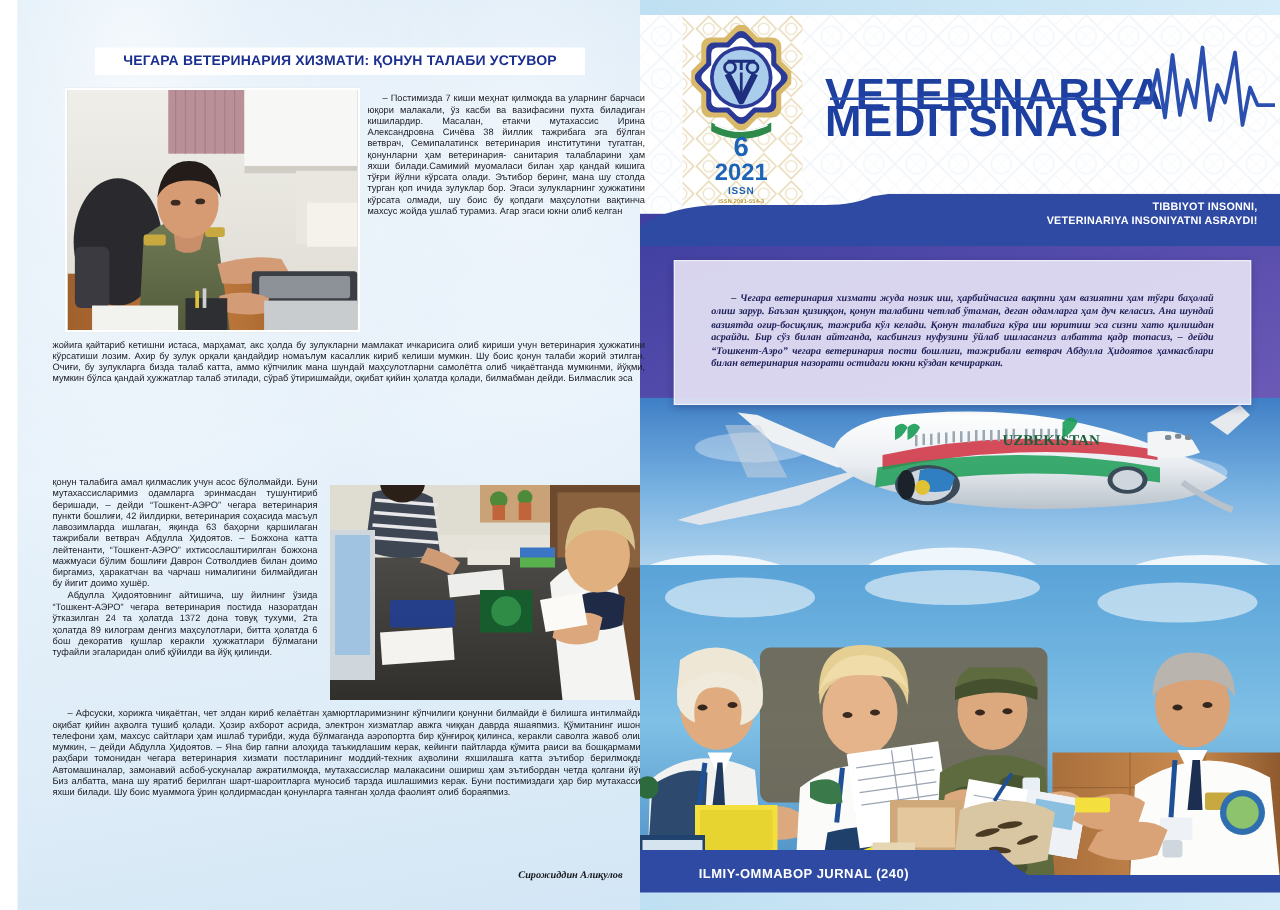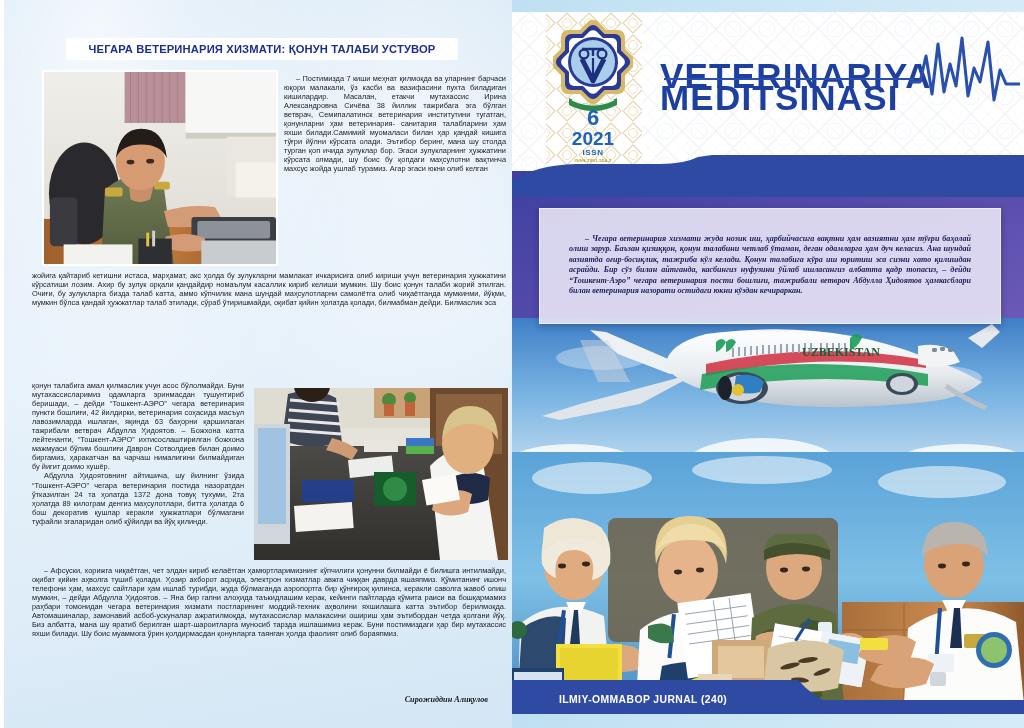--- a/index.html
+++ b/index.html
@@ -6,21 +6,21 @@
   html,body{margin:0;padding:0;}
   body{
     width:1024px;height:728px;overflow:hidden;
     font-family:"Liberation Sans", sans-serif;
     background:#ffffff;
   }
   .spread{position:relative;width:1024px;height:728px;}
 
   
   .page-left{
-    position:absolute;left:4px;top:0;width:512px;height:728px;
+    position:absolute;left:14px;top:0;width:512px;height:728px;
     background:linear-gradient(170deg,#cfe4f4 0%,#dceaf7 22%,#e6f1fa 48%,#dfedf8 74%,#d3e6f5 100%);
     box-sizing:border-box;
     padding:16px;
   }
   .page-left::after{
     content:"";position:absolute;inset:0;pointer-events:none;
     background:
       radial-gradient(ellipse at 18% 6%, rgba(255,255,255,.75), rgba(255,255,255,0) 46%),
       radial-gradient(ellipse at 78% 14%, rgba(255,255,255,.55), rgba(255,255,255,0) 40%);
   }
@@ -334,20 +334,24 @@
       <div class="masthead-word2">MEDITSINASI</div>
 
       <svg class="ecg" viewBox="0 0 110 84">
         <path d="M0 48 L10 48 L16 22 L22 60 L28 10 L34 58 L40 30 L46 52 L52 4 L58 62 L64 34 L70 48 L78 8 L84 66 L90 36 L96 50 L110 50" fill="none" stroke="#2a4fae" stroke-width="3" stroke-linejoin="round" stroke-linecap="round"></path>
       </svg>
     </div>
 
     <svg class="tagline-band" viewBox="0 0 512 42" preserveAspectRatio="none">
       <path d="M512 0 L512 42 L0 42 L0 26 Q24 10 64 9 L148 9 Q172 9 186 2 L200 0 Z" fill="#2f4aa3"></path>
     </svg>
+    <div class="tagline-text">
+      <div>TIBBIYOT INSONNI,</div>
+      <div>VETERINARIYA INSONIYATNI ASRAYDI!</div>
+    </div>
 
     <div class="plane-wrap">
       <svg viewBox="0 0 512 168" preserveAspectRatio="none" style="width:100%;height:100%;display:block">
         <defs>
           <linearGradient id="skyg" x1="0" y1="0" x2="0" y2="1">
             <stop offset="0" stop-color="#3f7fc6"></stop>
               <stop offset=".45" stop-color="#79b3e2"></stop>
             <stop offset="1" stop-color="#cfe4f3"></stop>
           </linearGradient>
           <linearGradient id="fus" x1="0" y1="0" x2="0" y2="1">

